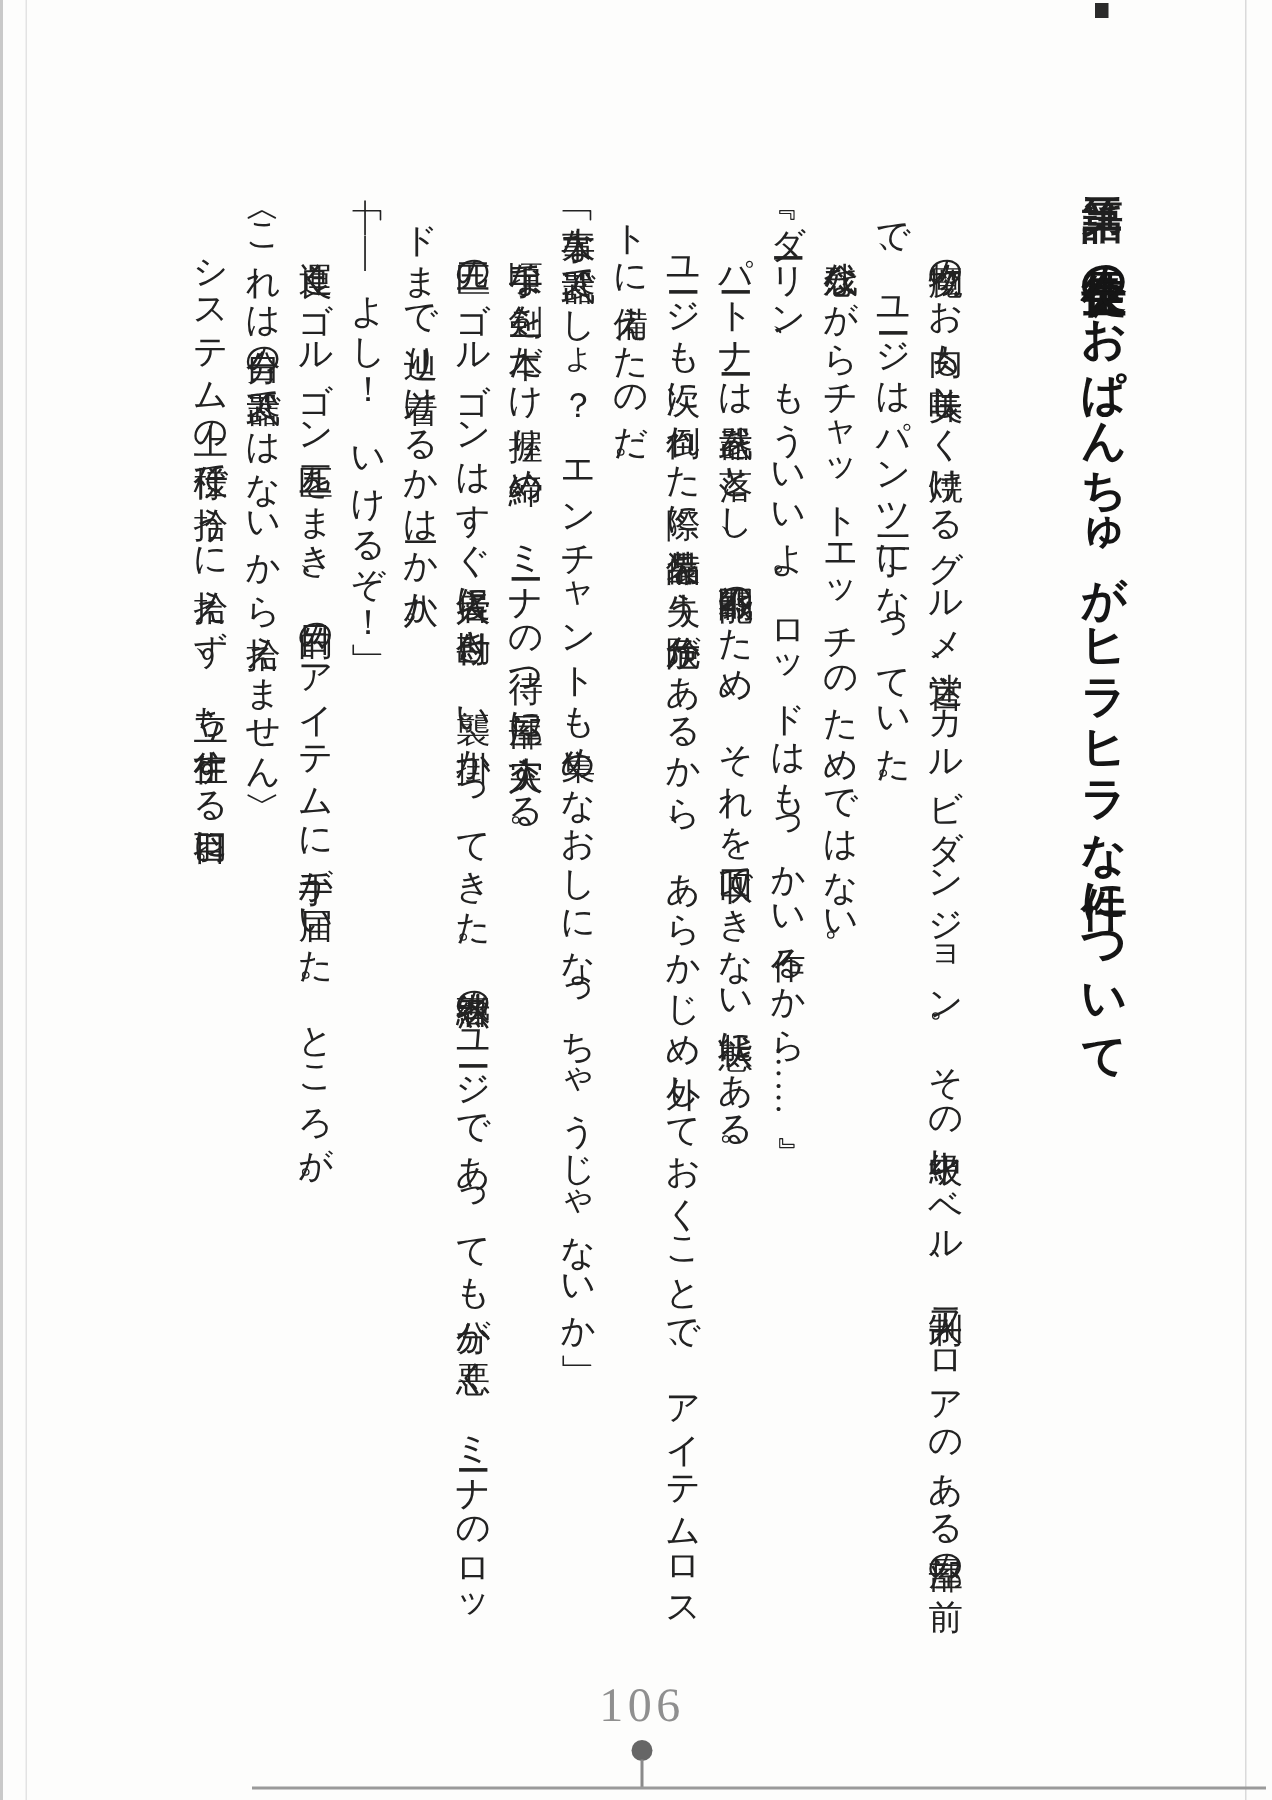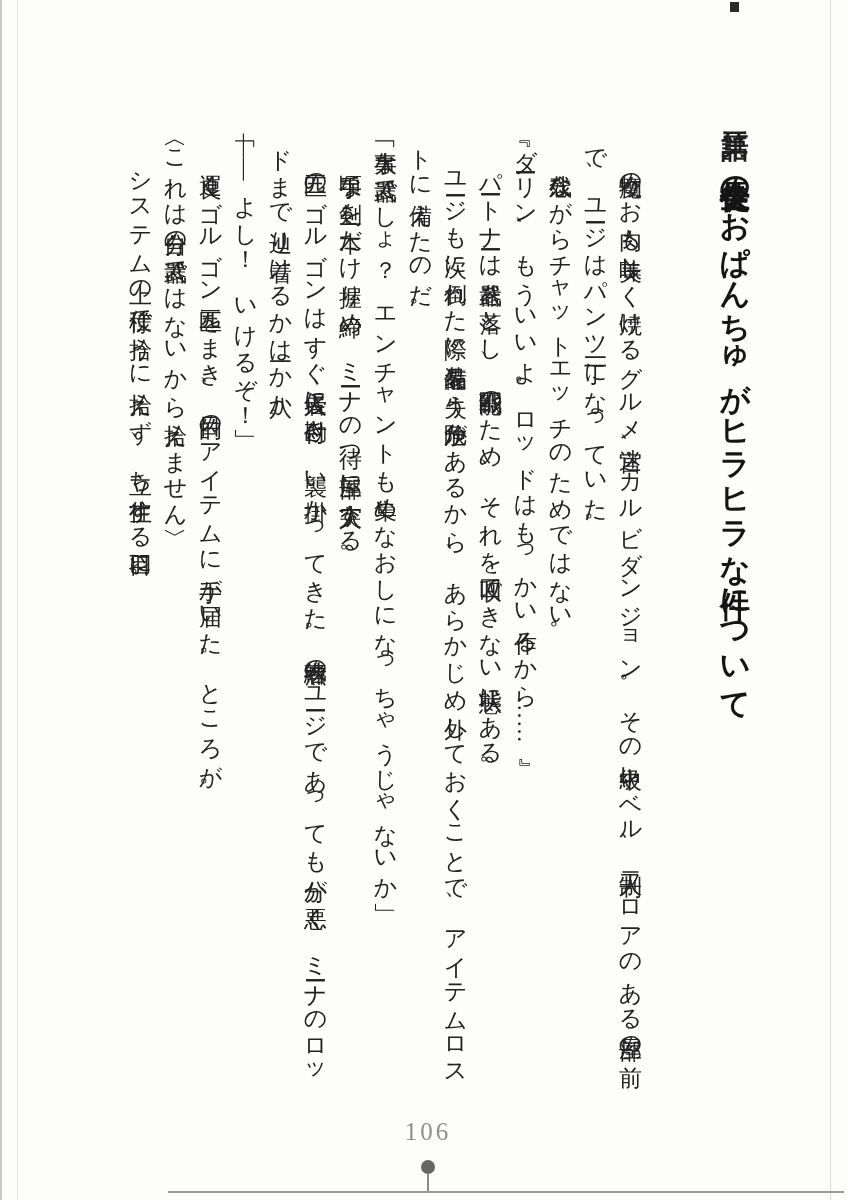--- a/index.html
+++ b/index.html
@@ -49,21 +49,21 @@
     line-height: 35px;
     color: #222;
   }
 
   
   .page-number {
     position: absolute;
     top: 1118px;
     left: 428px;
     transform: translateX(-50%);
-    font-size: 25px;
+    font-size: 32px;
     letter-spacing: 3px;
     color: #8f8f8f;
     font-family: "Liberation Serif", "DejaVu Serif", serif;
   }
   .reg-dot   { position:absolute; left:421px; top:1160px; width:14px; height:14px; border-radius:50%; background:#666; }
   .reg-vline { position:absolute; left:427px; top:1173px; width:2px; height:19px; background:#8a8a8a; }
   .reg-hline { position:absolute; left:168px; top:1191px; width:676px; height:2px; background:#9a9a9a; }
 </style>
 </head>
 <body>

